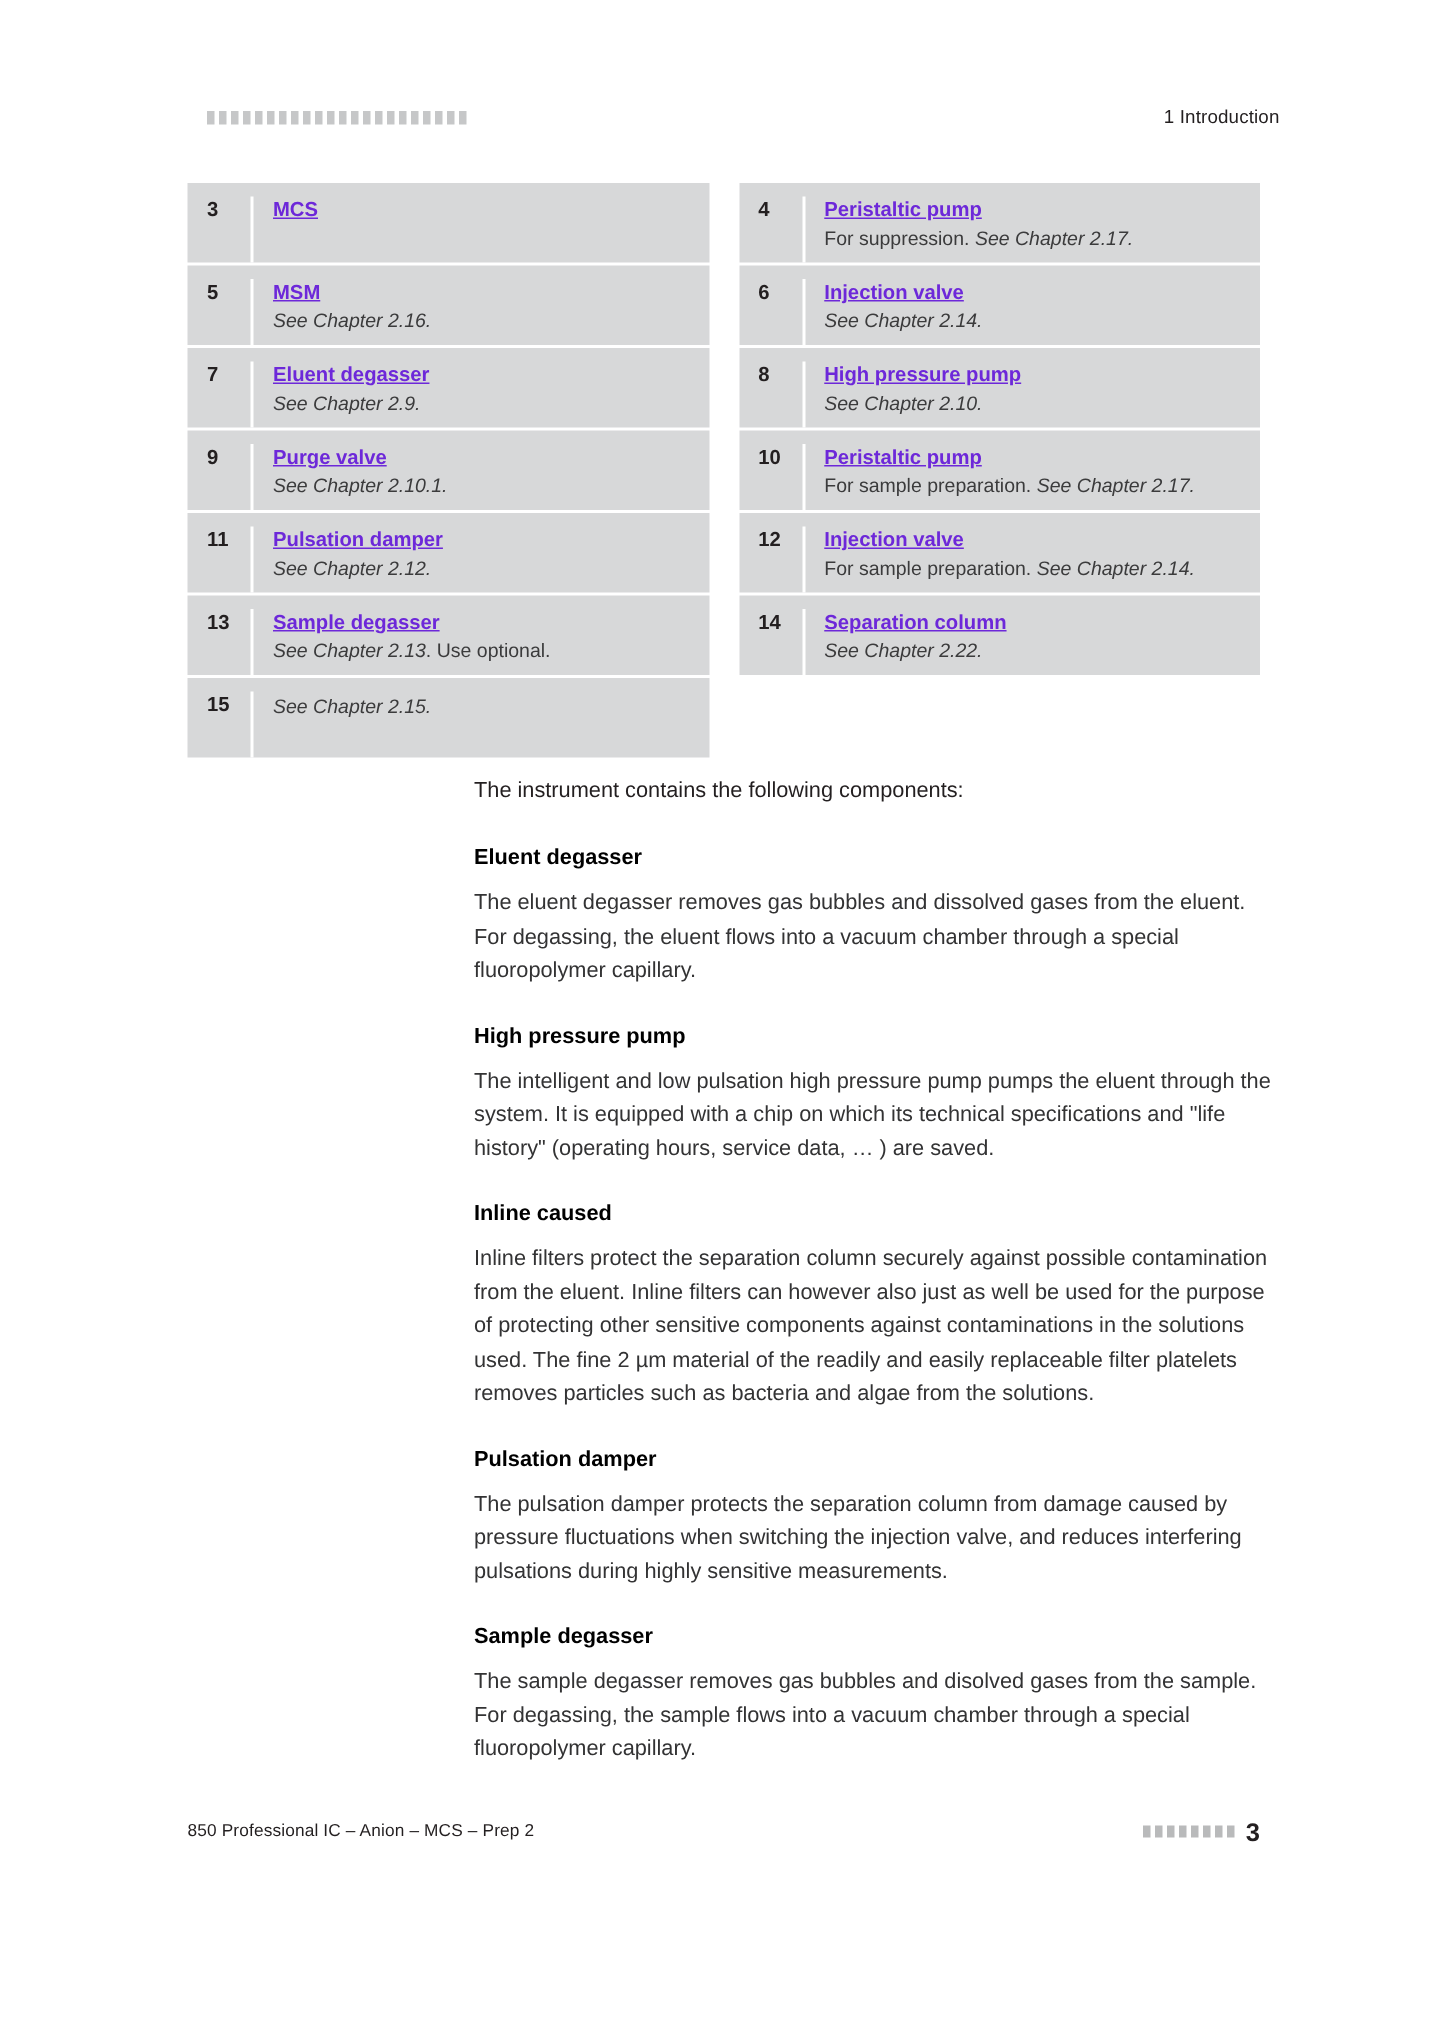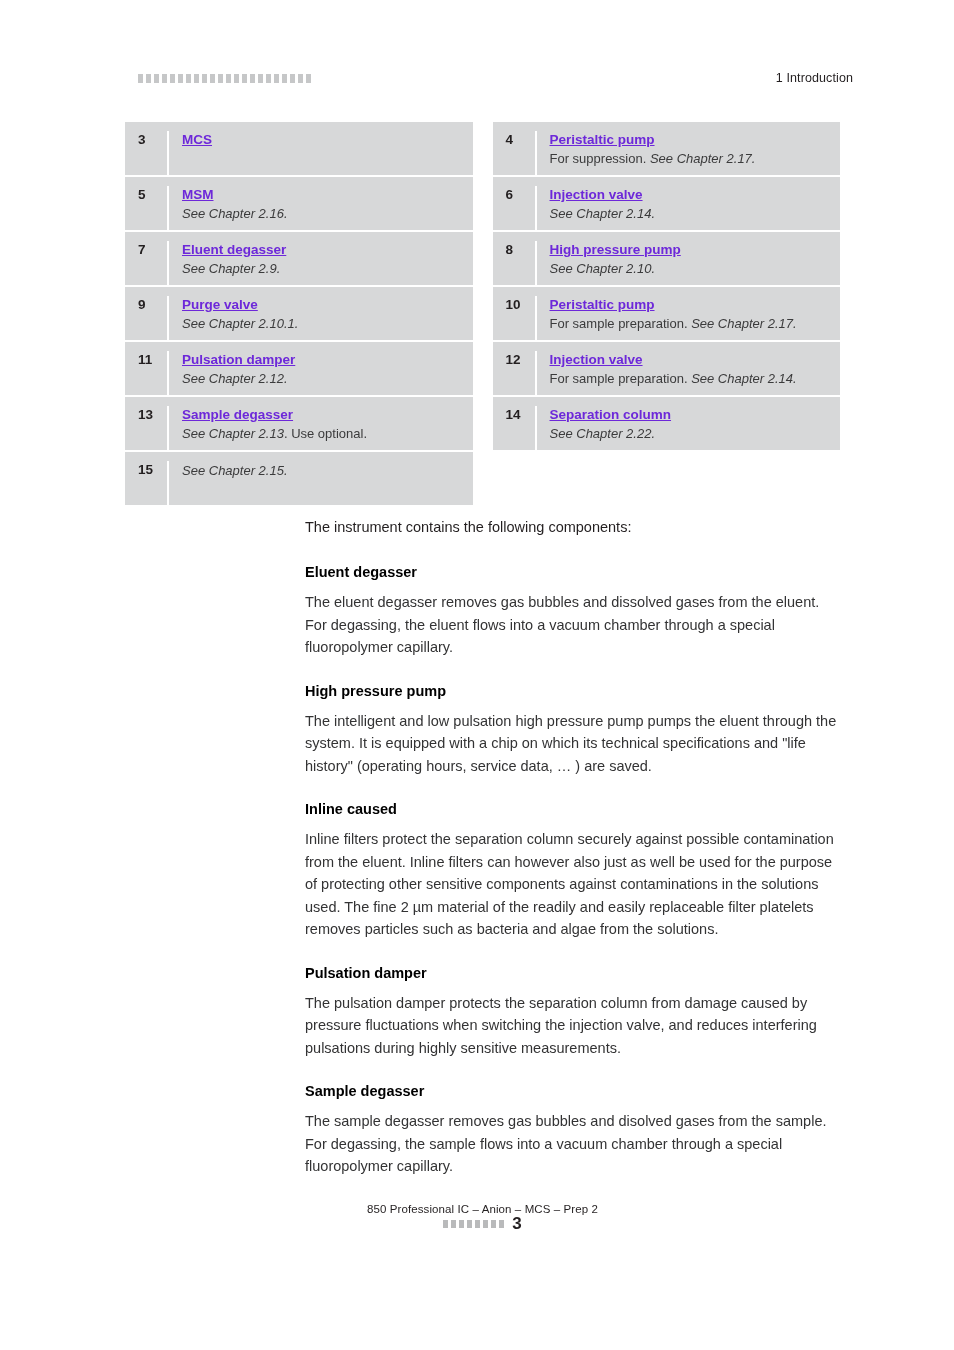--- a/index.html
+++ b/index.html
@@ -99,21 +99,21 @@
     color: #3b3b3c;
     margin-top: 1px;
     white-space: nowrap;
   }
   .legend-sub .it { font-style: italic; }
   .legend-sub .ro { font-style: normal; }
 
   
   .body-col {
     position: absolute;
-    left: 305px;
+    left: 316px;
     top: 516px;
     width: 535px;
   }
   .lead-line {
     font-size: 14.5px;
     line-height: 22px;
     color: #231f20;
     margin: 0 0 24px 0;
   }
   .sec { margin: 0 0 22px 0; }
@@ -134,22 +134,21 @@
 
   
   .page-footer {
     position: absolute;
     left: 125px;
     top: 1210px;
     width: 715px;
     height: 22px;
     display: flex;
     align-items: center;
-    justify-content: flex-end;
-    flex-direction: column;
+    justify-content: space-between;
   }
   .footer-doc {
     font-size: 11.5px;
     color: #231f20;
     letter-spacing: .1px;
     white-space: nowrap;
   }
   .footer-right {
     display: flex;
     align-items: center;

